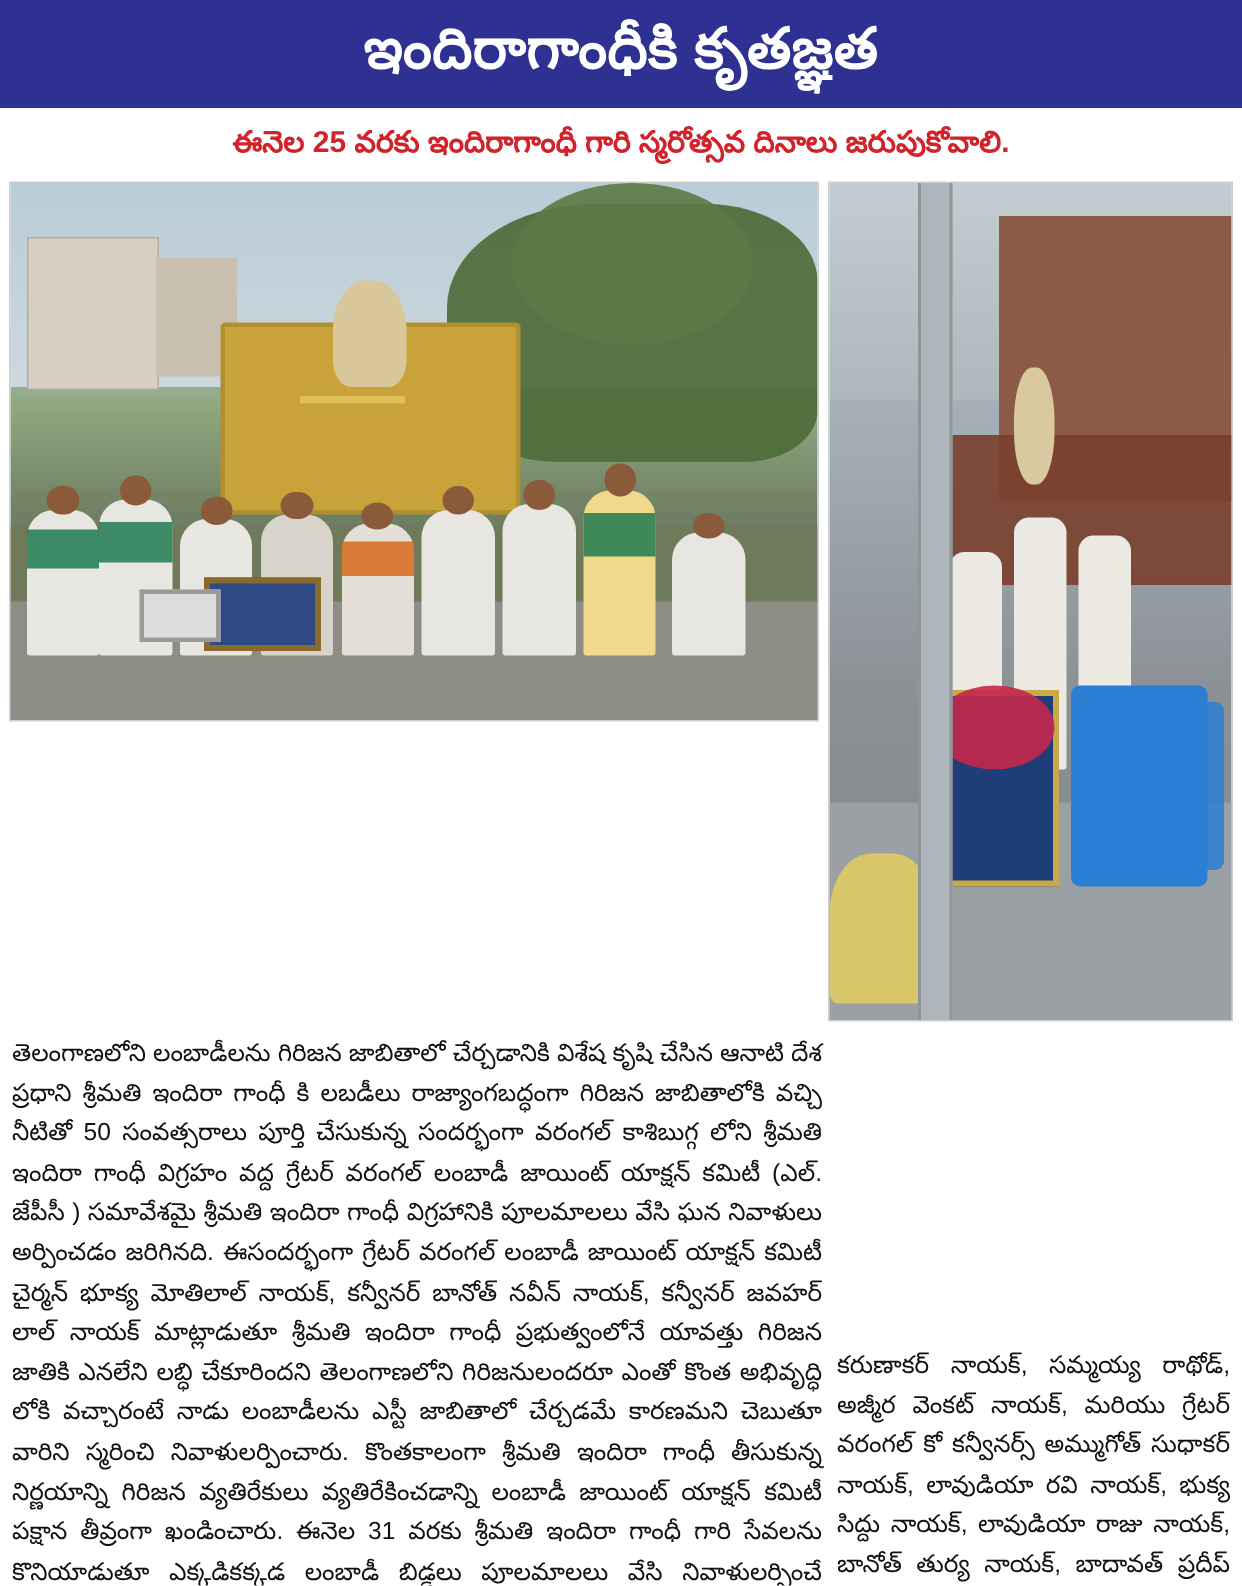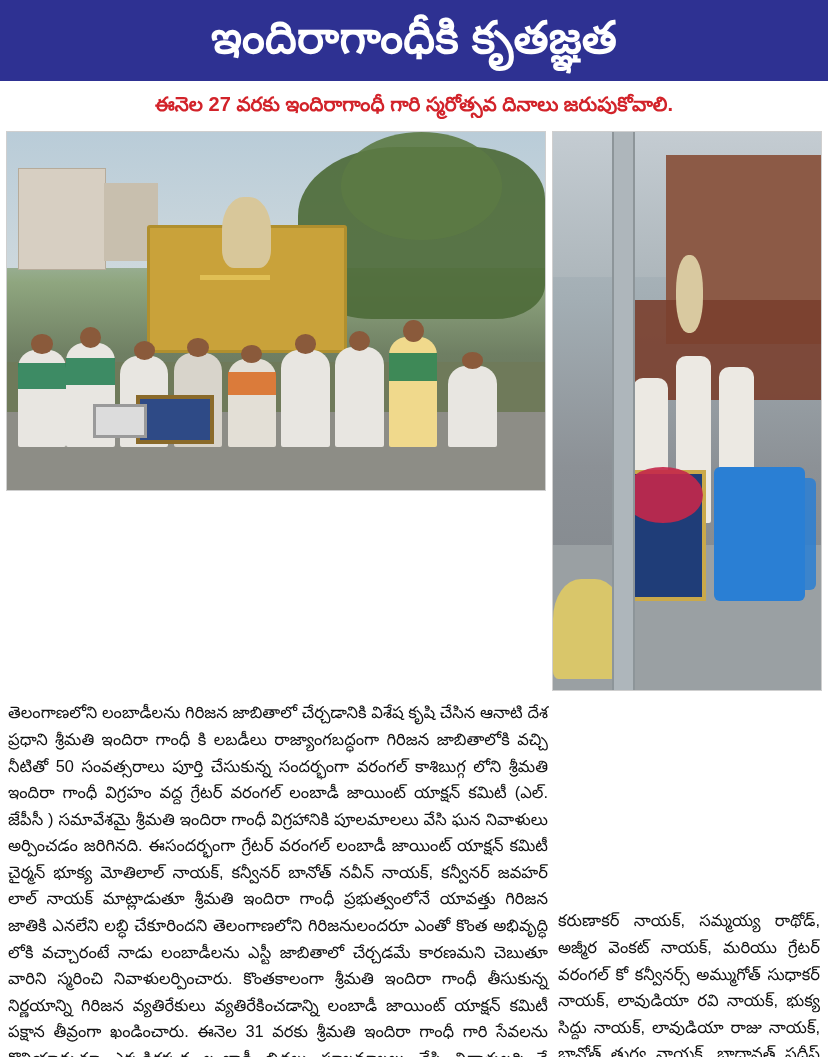--- a/index.html
+++ b/index.html
@@ -25,21 +25,21 @@
   
   .headline-banner {
     background: #2e3192;
     color: #ffffff;
     width: 828px;
     padding: 8px 10px 14px 10px;
     box-sizing: border-box;
     text-align: center;
   }
   .headline-line {
-    font-size: 45px;
+    font-size: 38px;
     font-weight: bold;
     line-height: 1.32;
     letter-spacing: 0.2px;
     color: #ffffff;
     white-space: nowrap;
   }
 
   
   .subheadline {
     width: 828px;
@@ -142,21 +142,21 @@
 </style>
 </head>
 <body>
 
 <div class="page">
 
   <div class="headline-banner">
     <div class="headline-line">ఇందిరాగాంధీకి కృతజ్ఞత</div>
   </div>
 
-  <div class="subheadline">ఈనెల 27 వరకు ఇందిరాగాంధీ గారి స్మరోత్సవ దినాలు జరుపుకోవాలి.</div>
+  <div class="subheadline">ఈనెల 25 వరకు ఇందిరాగాంధీ గారి స్మరోత్సవ దినాలు జరుపుకోవాలి.</div>
 
   <div class="photos">
 
     <div class="photo-left">
       <div class="lp-sky"></div>
       <div class="lp-building"></div>
       <div class="lp-building2"></div>
       <div class="lp-trees"></div>
       <div class="lp-trees2"></div>
       <div class="lp-ground"></div>

